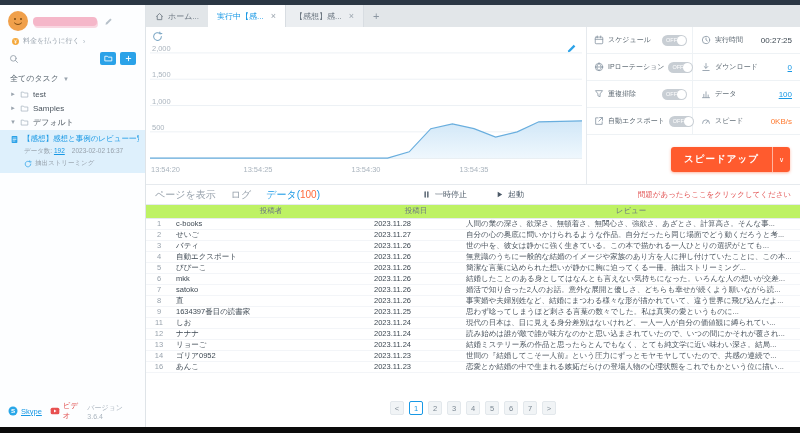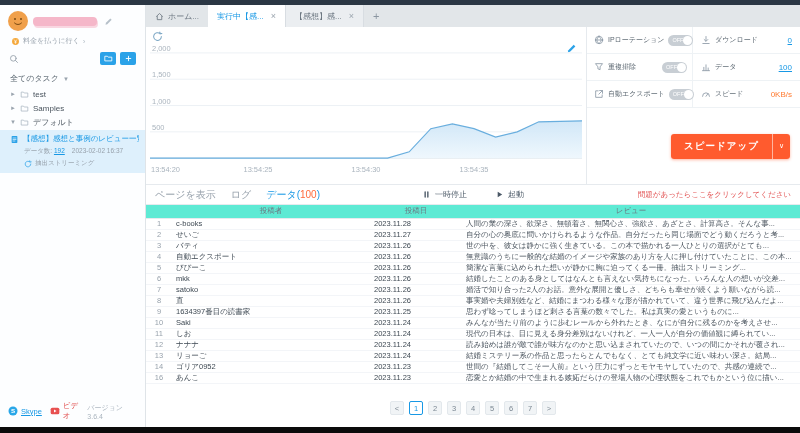--- a/index.html
+++ b/index.html
@@ -73,21 +73,21 @@
   .dt-tab{font-size:10px;color:#98a2ac;margin-right:15px;white-space:nowrap;}
   .dt-tab.active{color:#1798e5;}
   .dt-tab .cnt{color:#ff6a3c;}
   .center-btns{position:absolute;left:50%;transform:translateX(-50%);display:flex;gap:28px;}
   .flat-btn{display:flex;align-items:center;gap:4px;font-size:8px;color:#4a5866;white-space:nowrap;}
   .warning{margin-left:auto;font-size:7.5px;color:#e25252;white-space:nowrap;}
 
   .table-wrap{height:189px;flex:none;overflow:hidden;}
   table{width:100%;border-collapse:collapse;table-layout:fixed;}
   col.w-num{width:26px;}col.w-author{width:198px;}col.w-date{width:92px;}
-  thead th{height:13px;background:#5eead4;border-bottom:1px solid #e6eaee;font-size:7.5px;color:#6b7680;font-weight:normal;}
+  thead th{height:13px;background:#bef264;border-bottom:1px solid #e6eaee;font-size:7.5px;color:#6b7680;font-weight:normal;}
   td{height:11px;font-size:7.5px;color:#3e4953;border-bottom:1px solid #f3f5f8;white-space:nowrap;overflow:hidden;padding:0 4px;}
   td.c-num{color:#98a2ac;text-align:center;padding:0;}
   td.c-review{color:#4a545e;}
 
   .pagination{flex:1;display:flex;align-items:flex-start;justify-content:center;gap:5px;padding-top:7px;}
   .pg-item{min-width:14px;height:14px;background:#f1f4f6;border:1px solid #e3e8ec;border-radius:2px;display:flex;align-items:center;justify-content:center;font-size:7.5px;color:#7b8792;padding:0 2px;cursor:pointer;}
   .pg-item.active{background:#fff;border-color:#1798e5;color:#1798e5;}
 
   .ic{width:10px;height:10px;flex:none;display:block;}
   .ic-sm{width:9px;height:9px;flex:none;display:block;}
@@ -255,20 +255,38 @@
                   <path d="M0.0 116.0 L238.7 116.0 L260.4 109.6 L282.1 86.3 L303.8 81.5 L325.5 86.3 L347.2 94.8 L368.9 89.5 L390.6 79.4 L412.3 78.9 L434.0 78.4 L434.0 116 L0 116 Z" fill="url(#gfill)" opacity="0.95"></path>
                   <path d="M0.0 116.0 L238.7 116.0 L260.4 109.6 L282.1 86.3 L303.8 81.5 L325.5 86.3 L347.2 94.8 L368.9 89.5 L390.6 79.4 L412.3 78.9 L434.0 78.4 " fill="none" stroke="#69aede" stroke-width="1.2"></path>
                 </svg>
             </div>
           </div>
 
           <div class="settings-panel">
             <div class="s-row">
               <div class="s-cell-l">
                 <svg class="ic" viewBox="0 0 12 12" fill="none" stroke="currentColor" stroke-width="1" stroke-linecap="round">
+                    <rect x="1.5" y="2.5" width="9" height="8" rx="1"></rect>
+                    <path d="M1.5 5.2h9M4 1.2v2.2M8 1.2v2.2"></path>
+                  </svg>
+                <span class="s-label">スケジュール</span>
+                <span class="toggle">OFF</span>
+              </div>
+              <div class="s-cell-r">
+                <svg class="ic" viewBox="0 0 12 12" fill="none" stroke="currentColor" stroke-width="1" stroke-linecap="round">
+                    <circle cx="6" cy="6" r="4.4"></circle>
+                    <path d="M6 3.6V6l1.7 1.2"></path>
+                  </svg>
+                <span class="s-label">実行時間</span>
+                <span class="s-value">00:27:25</span>
+              </div>
+            </div>
+            <div class="s-row">
+              <div class="s-cell-l">
+                <svg class="ic" viewBox="0 0 12 12" fill="none" stroke="currentColor" stroke-width="1" stroke-linecap="round">
                     <circle cx="6" cy="6" r="4.4"></circle>
                     <path d="M1.6 6h8.8M6 1.6c-3.4 2.9-3.4 5.9 0 8.8c3.4-2.9 3.4-5.9 0-8.8z"></path>
                   </svg>
                 <span class="s-label">IPローテーション</span>
                 <span class="toggle">OFF</span>
               </div>
               <div class="s-cell-r">
                 <svg class="ic" viewBox="0 0 12 12" fill="none" stroke="currentColor" stroke-width="1" stroke-linecap="round">
                     <path d="M6 1.8v5.4M3.8 5.4L6 7.6l2.2-2.2M2.2 10.2h7.6"></path>
                   </svg>
@@ -403,26 +421,20 @@
                   <td class="c-date">2023.11.26</td>
                   <td class="c-review">事実婚や夫婦別姓など、結婚にまつわる様々な形が描かれていて、違う世界に飛び込んだよ...</td>
                 </tr>
                 <tr>
                   <td class="c-num">9</td>
                   <td class="c-author">1634397番目の読書家</td>
                   <td class="c-date">2023.11.25</td>
                   <td class="c-review">思わず唸ってしまうほど刺さる言葉の数々でした。私は真実の愛というものに...</td>
                 </tr>
                 <tr>
-                  <td class="c-num">10</td>
-                  <td class="c-author">Saki</td>
-                  <td class="c-date">2023.11.24</td>
-                  <td class="c-review">みんなが当たり前のように歩むレールから外れたとき、なにが自分に残るのかを考えさせ...</td>
-                </tr>
-                <tr>
                   <td class="c-num">11</td>
                   <td class="c-author">しお</td>
                   <td class="c-date">2023.11.24</td>
                   <td class="c-review">現代の日本は、目に見える身分差別はないけれど、一人一人が自分の価値観に縛られてい...</td>
                 </tr>
                 <tr>
                   <td class="c-num">12</td>
                   <td class="c-author">ナナナ</td>
                   <td class="c-date">2023.11.24</td>
                   <td class="c-review">読み始めは誰が敵で誰が味方なのかと思い込まされていたので、いつの間にかそれが覆され...</td>

